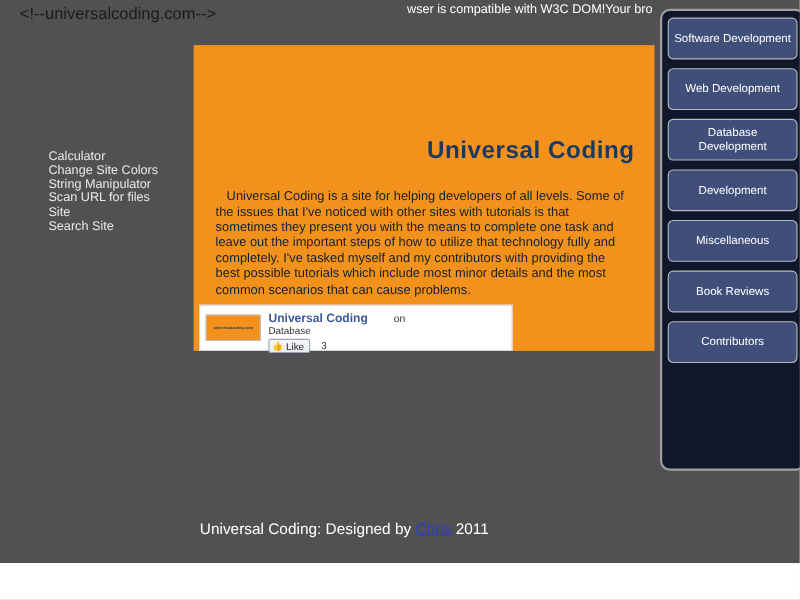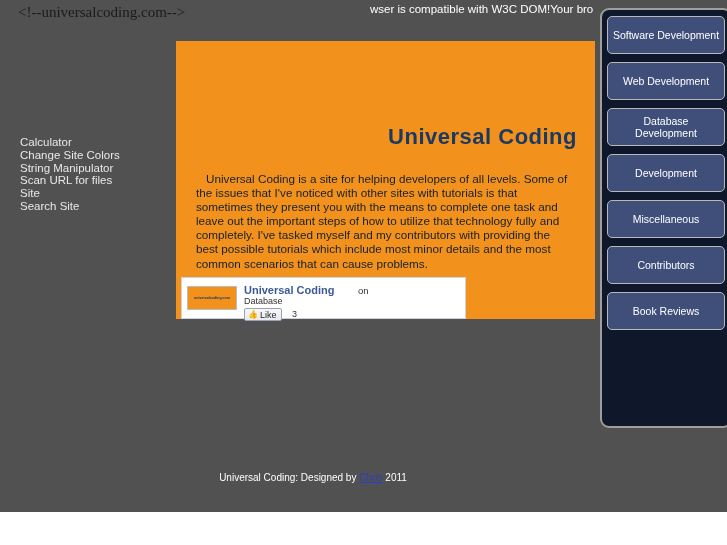--- a/index.html
+++ b/index.html
@@ -30,36 +30,36 @@
   }
 
   
   .site-comment {
     position: absolute;
     left: 18px;
     top: 4px;
     color: #1b1b1b;
     font-size: 15px;
     letter-spacing: 0px;
-    font-family: Liberation Serif, serif;
+    font-family: Liberation Sans, sans-serif;
     white-space: nowrap;
   }
   .browser-note {
     position: absolute;
     left: 370px;
     top: 3px;
     color: #ffffff;
     font-size: 11.5px;
     white-space: nowrap;
   }
 
   
   #leftnav {
     position: absolute;
-    left: 20px;
+    left: 44px;
     top: 136px;
     width: 150px;
   }
   #leftnav a {
     display: block;
     color: #e8e8e8;
     font-size: 11.5px;
     line-height: 12.8px;
     text-decoration: none;
     white-space: nowrap;
@@ -212,21 +212,21 @@
   }
 
   
   #footer {
     position: absolute;
     left: 0;
     top: 472px;
     width: 626px;
     text-align: center;
     color: #ffffff;
-    font-size: 10px;
+    font-size: 14px;
   }
   #footer a {
     color: #2b3ec9;
     text-decoration: underline;
   }
 
   
   #below-fold {
     position: absolute;
     left: 0;
@@ -284,24 +284,24 @@
       <div class="menu-item">
         <span>Database Development</span>
       </div>
       <div class="menu-item">
         <span>Development</span>
       </div>
       <div class="menu-item">
         <span>Miscellaneous</span>
       </div>
       <div class="menu-item">
+        <span>Book Reviews</span>
+      </div>
+      <div class="menu-item">
         <span>Contributors</span>
-      </div>
-      <div class="menu-item">
-        <span>Book Reviews</span>
       </div>
     </div>
 
     <div id="footer">
       <span>Universal Coding: Designed by </span><a href="#">Chris</a><span> 2011</span>
     </div>
 
   </div>
 
   <div id="below-fold"></div>

